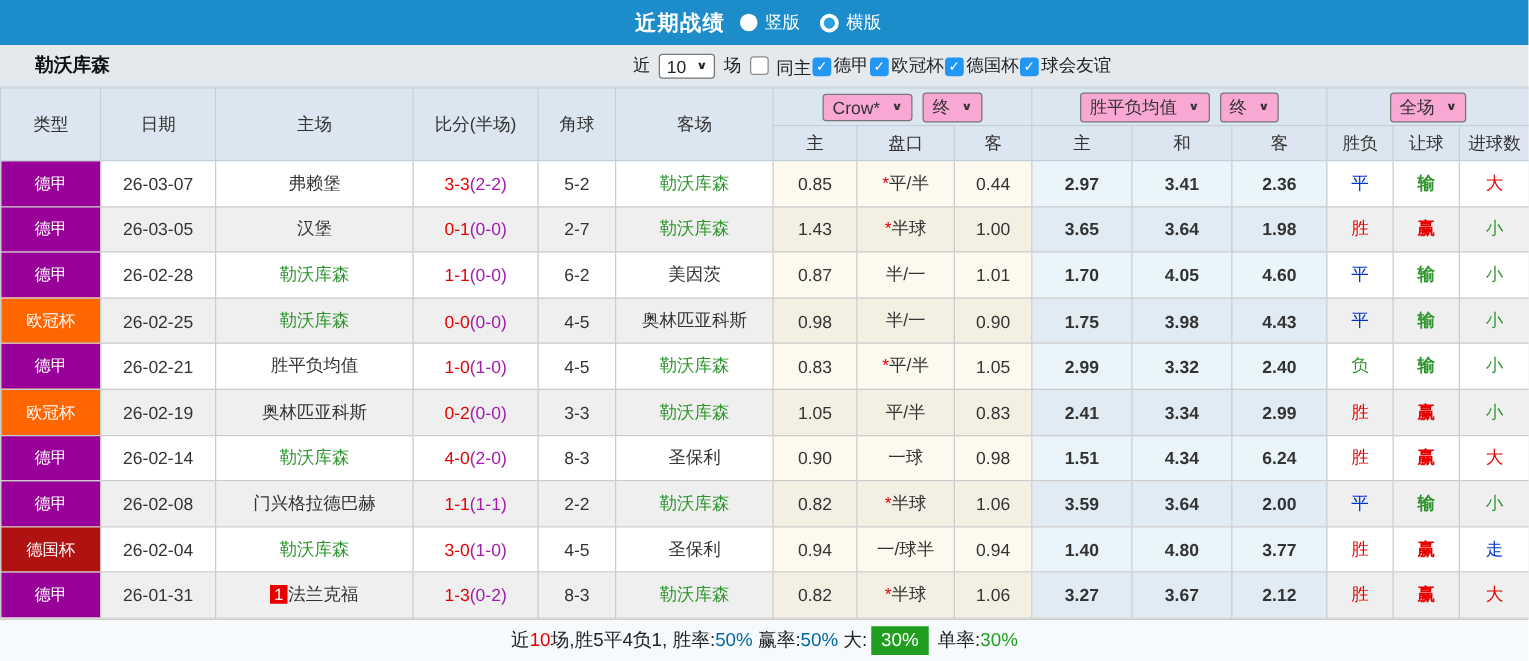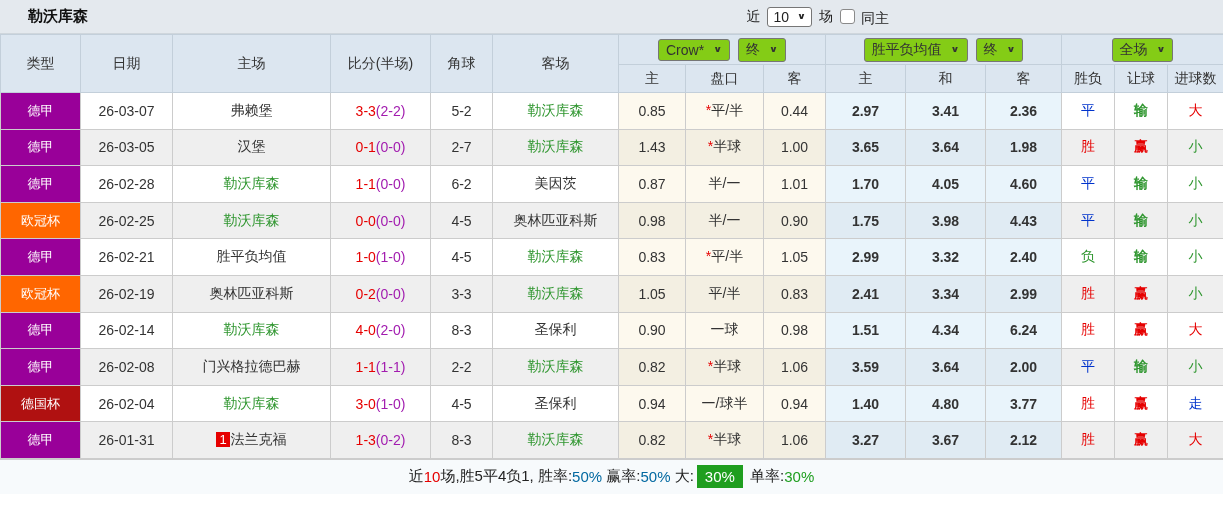--- a/index.html
+++ b/index.html
@@ -26,21 +26,21 @@
   .cb.on { background: #2196f3; }
   .cb.off { background: #fff; border: 1px solid #8a8a8a; }
   .cb-lbl { margin: 4px 1px 0 2px; }
 
   
   table { border-collapse: collapse; table-layout: fixed; width: 1223px; }
   thead td { background: #dce6f0; border: 1px solid #c3cfda; text-align: center; color: #333; }
   thead tr.h1 td { height: 30px; }
   thead tr.h2 td { height: 28px; }
   .dd-cell { display: flex; align-items: center; justify-content: center; gap: 8px; }
-  .dd { background: #84cc16; border: 1px solid #767676; border-radius: 3px; padding: 2px 7px; display: inline-flex; align-items: center; gap: 9px; cursor: pointer; font-size: 14px; white-space: nowrap; }
+  .dd { background: #f9a8d4; border: 1px solid #767676; border-radius: 3px; padding: 2px 7px; display: inline-flex; align-items: center; gap: 9px; cursor: pointer; font-size: 14px; white-space: nowrap; }
   .dd .chev { font-size: 11px; font-weight: bold; transform: scaleY(0.8); }
 
   tbody td { height: 36.6px; border: 1px solid #ccc; text-align: center; background: #fff; font-size: 14px; }
   tbody tr.alt td { background: #efefef; }
   td.lg { color: #fff; font-size: 13px; }
   td.lg.purple { background: #990099 !important; }
   td.lg.orange { background: #ff6600 !important; }
   td.lg.darkred { background: #b01111 !important; }
   td.crow { background: #fdf9ee !important; }
   tr.alt td.crow { background: #f3efe2 !important; }
@@ -61,32 +61,42 @@
   .f-red { color: #e60000; }
   .f-blue { color: #0369a1; }
   .f-green { color: #1f9e1f; }
   .f-greenbadge { background: #1f9e1f; color: #fff; padding: 3px 8px; margin: 0 3px; }
 </style>
 </head>
 <body>
 
 <div class="wrap">
 
+  <div class="topbar">
+    <span class="title">近期战绩</span>
+    <span class="radio-group">
+      <span class="radio sel"></span>
+      <span class="radio-lbl">竖版</span>
+      <span class="radio unsel"></span>
+      <span class="radio-lbl">横版</span>
+    </span>
+  </div>
 
   <div class="filterbar">
     <span class="teamname">勒沃库森</span>
     <span class="filters">
       <span class="gap">近</span>
       <span class="sel-box">
         <span>10</span>
         <span class="chev">∨</span>
       </span>
       <span class="gap">场</span>
       <span class="cb off" style="margin:0 4px;"></span>
       <span class="cb-lbl">同主</span>
+      <span id="league-filters"><span class="cb on">✓</span><span class="cb-lbl">德甲</span><span class="cb on">✓</span><span class="cb-lbl">欧冠杯</span><span class="cb on">✓</span><span class="cb-lbl">德国杯</span><span class="cb on">✓</span><span class="cb-lbl">球会友谊</span></span>
     </span>
   </div>
 
   <table>
     <colgroup>
       <col style="width:80px">
         <col style="width:92px">
         <col style="width:158px">
         <col style="width:100px">
         <col style="width:62px">

